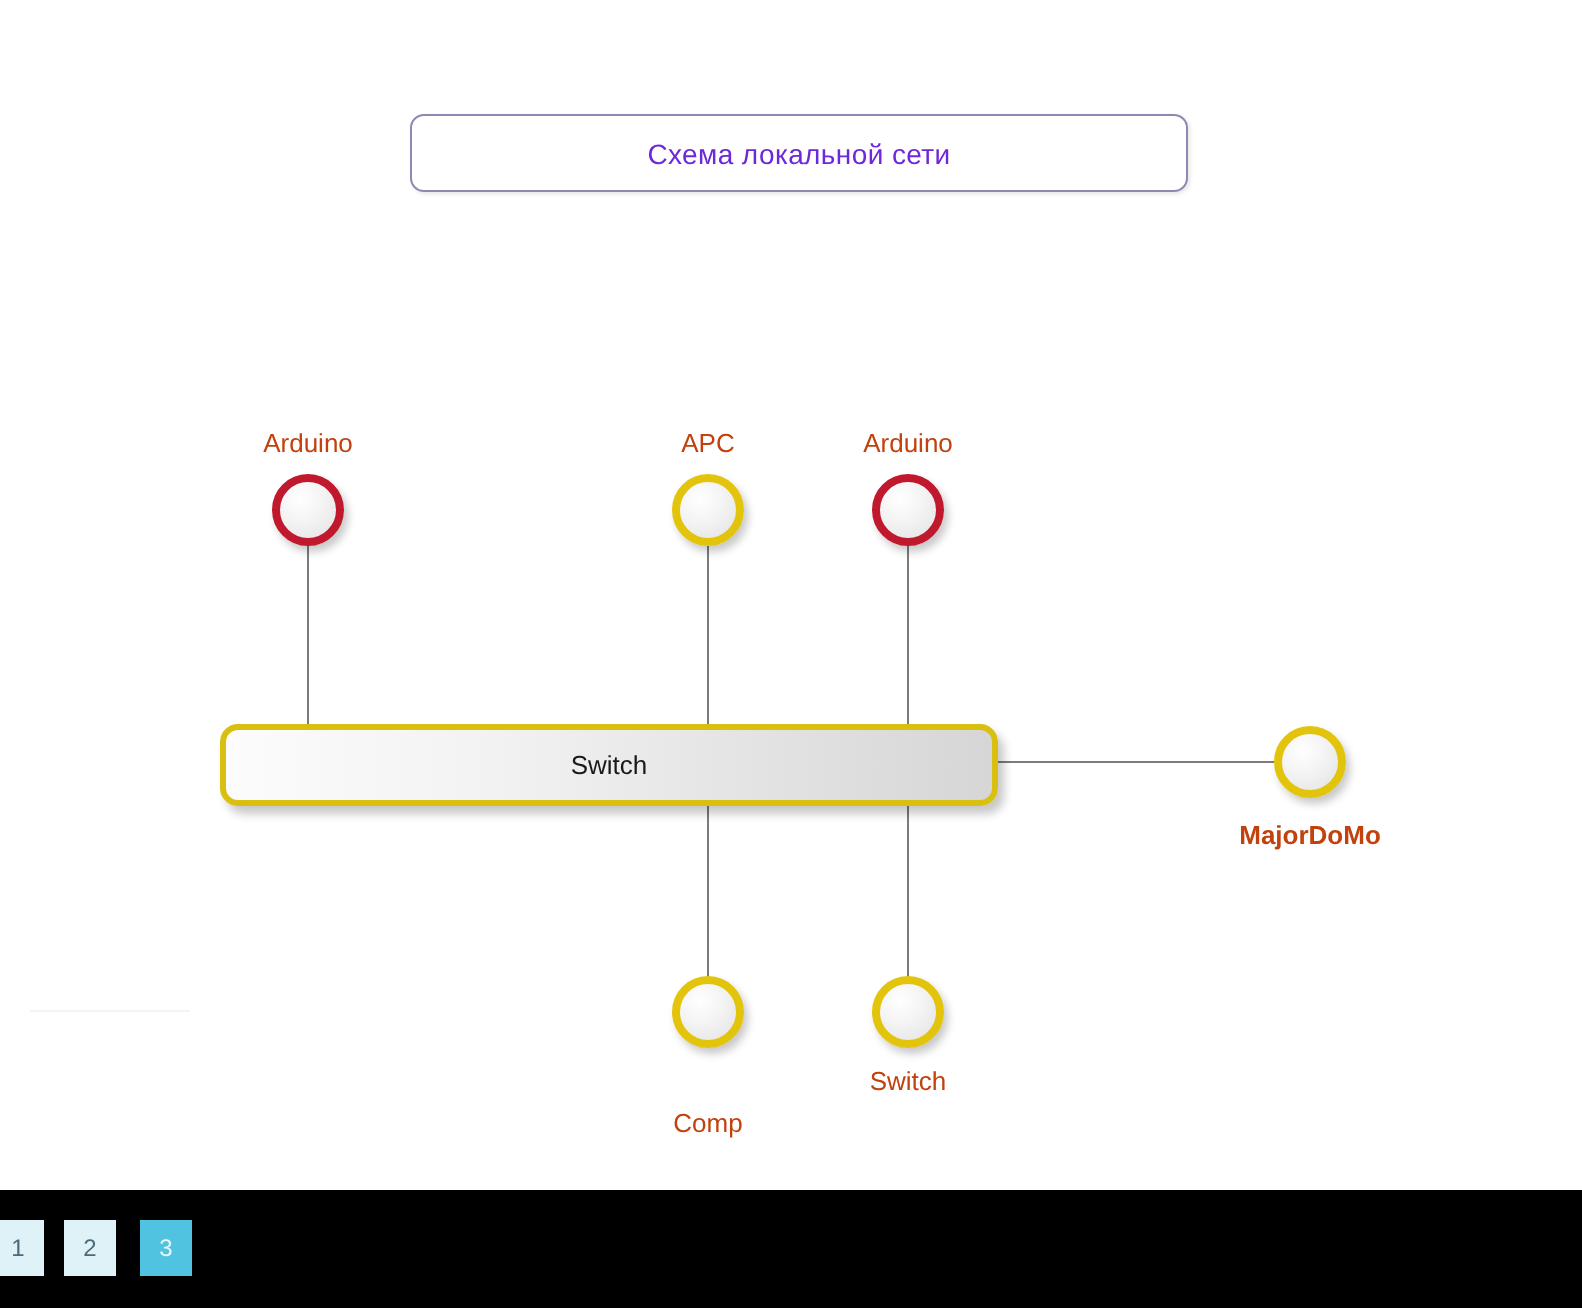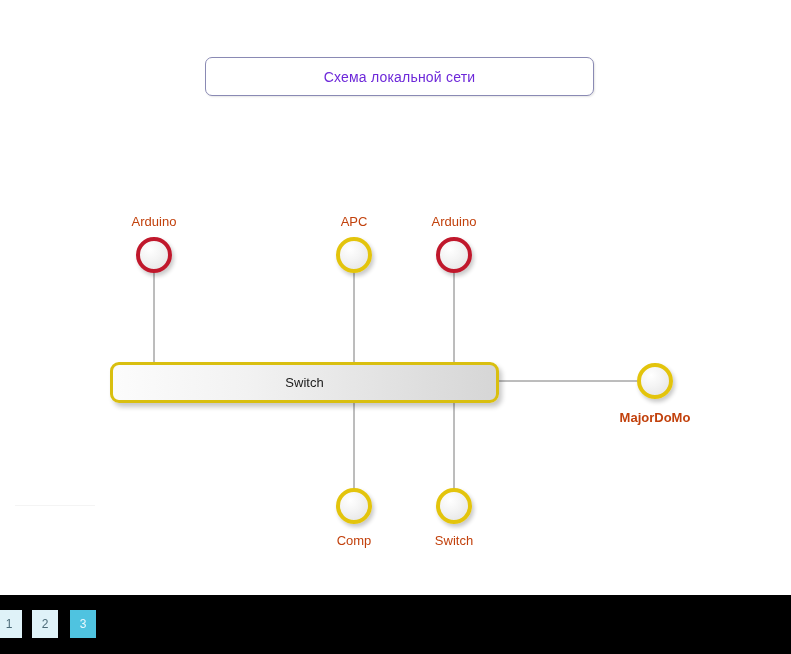--- a/index.html
+++ b/index.html
@@ -181,21 +181,21 @@
     <span class="switch-text">Switch</span>
   </div>
 
   <div class="node">
     <div class="node-circle gold" style="left:637px; top:363px;"></div>
     <div class="node-label" style="left:589px; top:410px; width:132px;font-weight:bold;">MajorDoMo</div>
   </div>
 
   <div class="node">
     <div class="node-circle gold" style="left:336px; top:488px;"></div>
-    <div class="node-label" style="left:308px; top:533px; width:92px;">Comp</div>
+    <div class="node-label" style="left:308px; top:554px; width:92px;">Comp</div>
   </div>
 
   <div class="node">
     <div class="node-circle gold" style="left:436px; top:488px;"></div>
     <div class="node-label" style="left:408px; top:533px; width:92px;">Switch</div>
   </div>
 
   <div id="faint-line"></div>
 </div>
 

